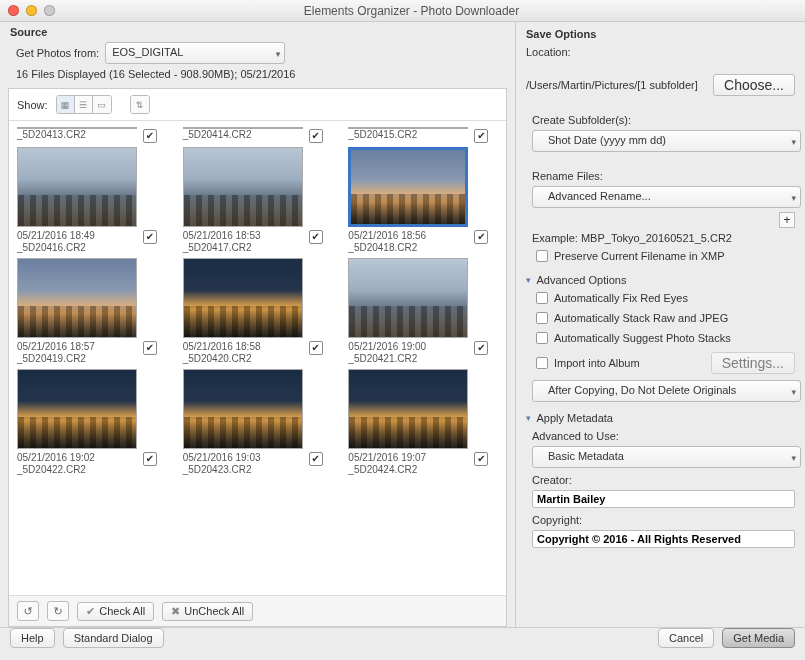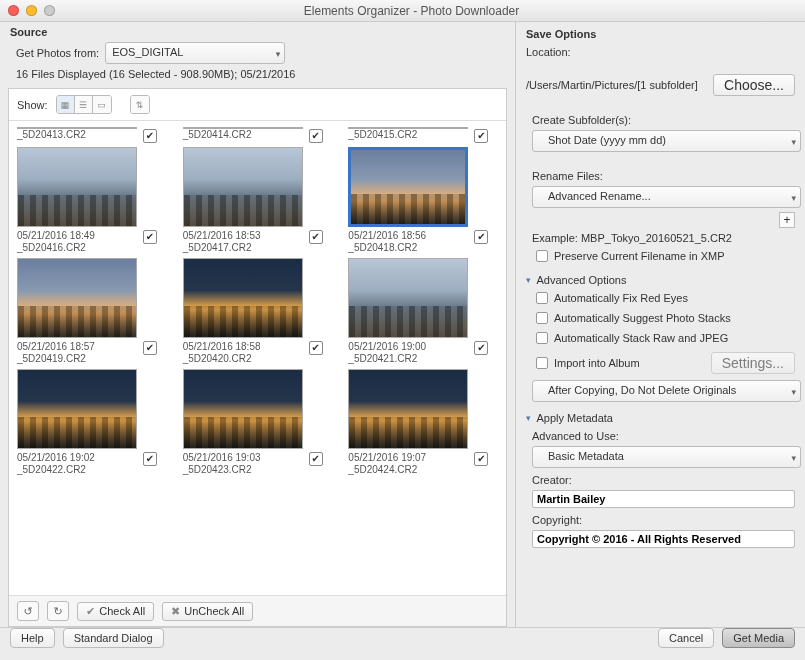--- a/index.html
+++ b/index.html
@@ -226,25 +226,25 @@
 
     <div class="disclosure tri">
         <span>Advanced Options</span>
       </div>
     <div class="chk-row">
         <span class="sq"></span>
         <span>Automatically Fix Red Eyes</span>
       </div>
     <div class="chk-row">
         <span class="sq"></span>
+        <span>Automatically Stack Raw and JPEG</span>
+      </div>
+    <div class="chk-row">
+        <span class="sq"></span>
         <span>Automatically Suggest Photo Stacks</span>
-      </div>
-    <div class="chk-row">
-        <span class="sq"></span>
-        <span>Automatically Stack Raw and JPEG</span>
       </div>
     <div class="chk-row">
       <span class="sq"></span>
       <span>Import into Album</span>
       <span style="flex:1"></span>
       <span class="small-btn" style="opacity:0.6;">Settings...</span>
     </div>
     <div class="select wide-select" style="margin-left:6px;">After Copying, Do Not Delete Originals</div>
 
     <div class="disclosure tri">

